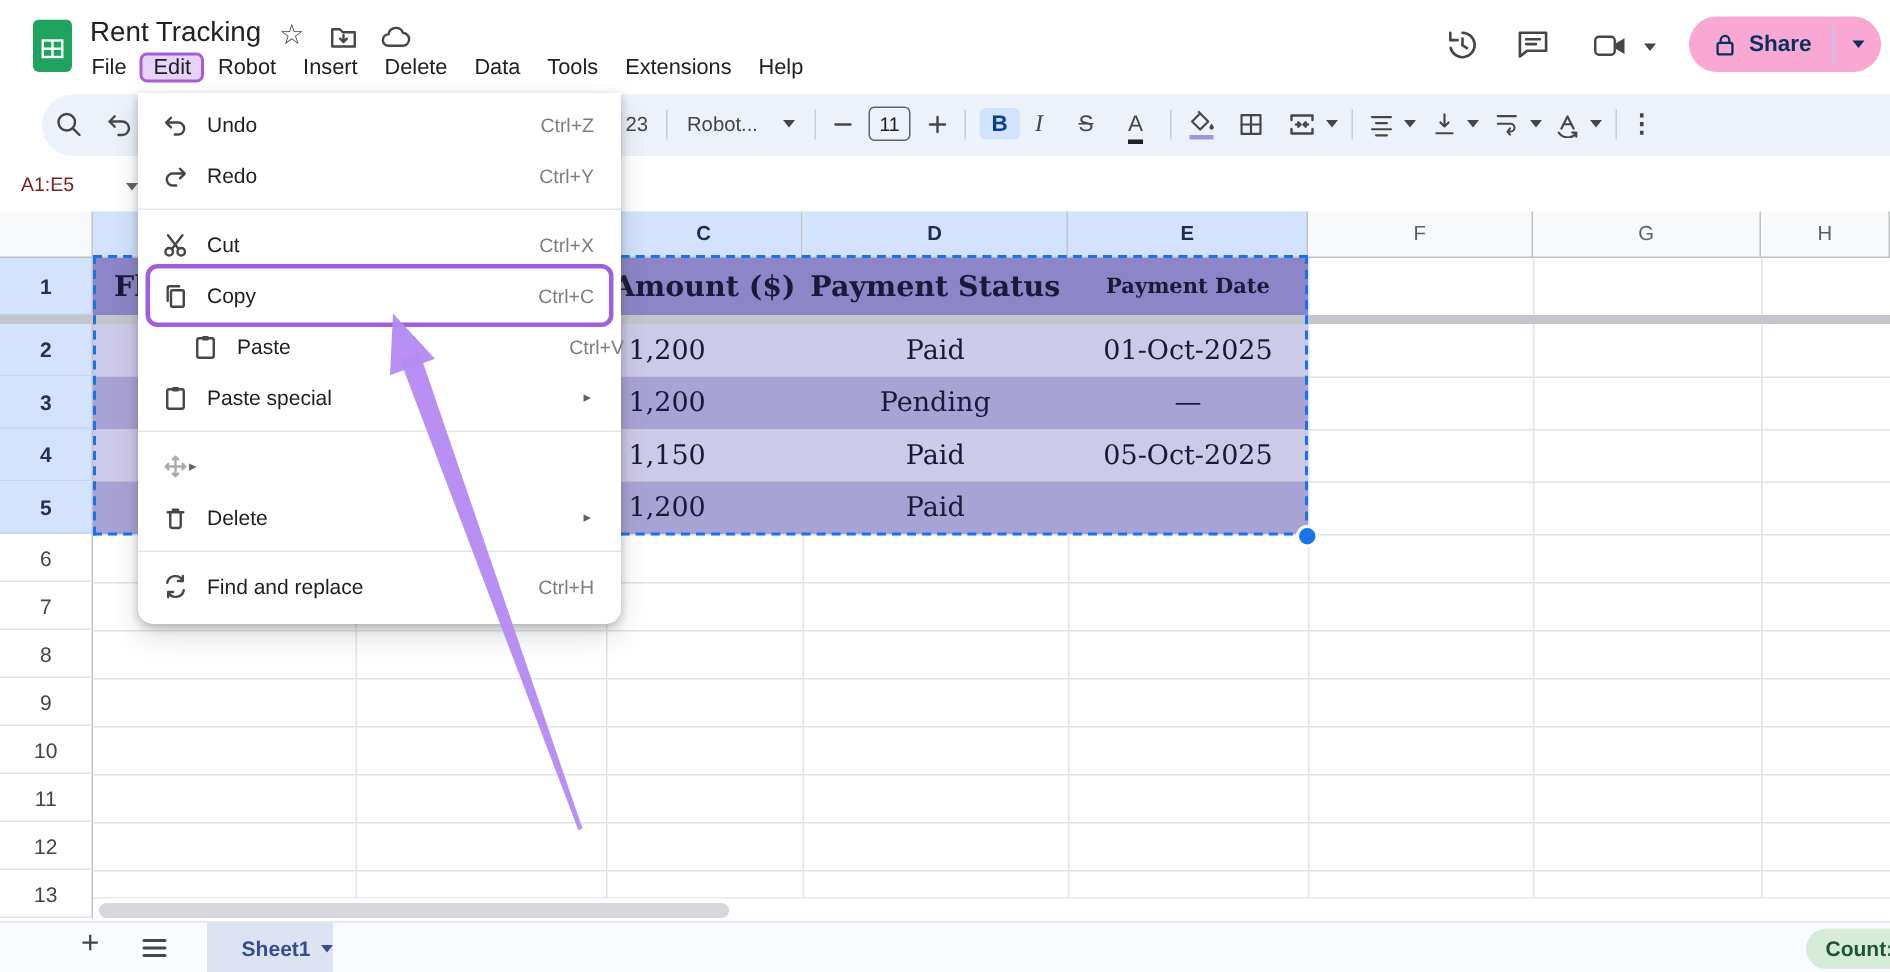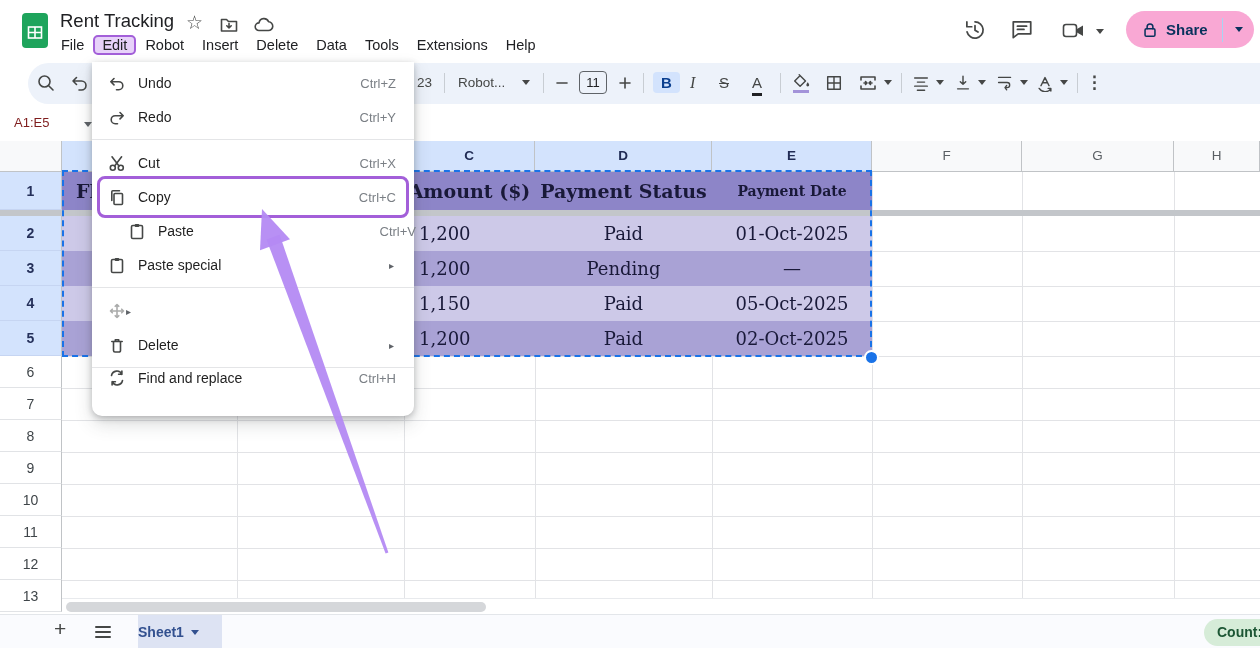--- a/index.html
+++ b/index.html
@@ -31,21 +31,21 @@
   
   #grid{position:absolute;left:0;top:141px;width:1260px;height:473px;background:#fff;}
   .colhead{position:absolute;top:0;height:31px;background:#f8f9fa;border-right:1px solid #c0c3c6;border-bottom:1px solid #c0c3c6;box-sizing:border-box;text-align:center;font-size:13.5px;color:#5a5f64;line-height:30px;}
   .colhead.sel{background:#d3e3fd;color:#212c55;font-weight:bold;}
   .rowhead{position:absolute;left:0;width:62px;background:#fff;border-right:1px solid #c0c3c6;border-bottom:1px solid #e1e3e6;box-sizing:border-box;text-align:center;font-size:14px;color:#3f4549;}
   .rowhead.sel{background:#d3e3fd;color:#25305a;font-weight:bold;border-bottom:1px solid #c6d5f2;}
   .gline{position:absolute;background:#e2e3e6;}
   .cellserif{position:absolute;font-family:"DejaVu Serif","Liberation Serif",serif;color:#191939;white-space:nowrap;overflow:hidden;}
   
   #bottombar{position:absolute;left:0;top:614px;width:1260px;height:34px;background:#fafbfe;border-top:1px solid #e3e6ea;}
-  #sheet-tab{position:absolute;left:138px;top:0;height:34px;width:84px;background:#dde3f3;display:flex;align-items:center;justify-content:flex-start;gap:7px;}
+  #sheet-tab{position:absolute;left:138px;top:0;height:34px;width:84px;background:#dde3f3;display:flex;align-items:center;justify-content:flex-end;gap:7px;}
   #sheet-tab .lbl{font-size:14px;font-weight:bold;color:#32508f;}
   #sheet-tab .tri{border-top-color:#32508f;}
   #count-badge{position:absolute;left:1204px;top:4px;height:27px;line-height:27px;padding:0 10px 0 13px;background:#d6ecd8;border-radius:14px 0 0 14px;font-size:14px;font-weight:600;color:#1c5634;white-space:nowrap;}
   
   #edit-menu{position:absolute;left:92px;top:62px;width:322px;height:354px;background:#fff;border-radius:0 0 10px 10px;box-shadow:0 2px 6px rgba(60,64,67,.3),0 8px 18px rgba(60,64,67,.18);z-index:40;}
   .mi{position:absolute;left:0;width:322px;height:34px;display:flex;align-items:center;}
   .mi .micon{width:18px;height:18px;margin-left:16px;flex:none;}
   .mi .mlabel{font-size:14px;color:#1f1f1f;margin-left:12px;flex:1;}
   .mi .mshort{font-size:13px;color:#7a7f85;margin-right:18px;}
   .mi .marrow{font-size:10px;color:#5f6368;margin-right:20px;}
@@ -254,21 +254,20 @@
       <div class="cellserif" style="left: 535px; top: 75px; width: 177px; height: 35px; line-height: 35px; font-size: 18px; font-weight: normal; text-align: center; padding-left: 0px; box-sizing: border-box;">Paid</div>
       <div class="cellserif" style="left: 712px; top: 75px; width: 160px; height: 35px; line-height: 35px; font-size: 18px; font-weight: normal; text-align: center; padding-left: 0px; box-sizing: border-box;">01-Oct-2025</div>
       <div class="cellserif" style="left: 404px; top: 110px; width: 131px; height: 35px; line-height: 35px; font-size: 18px; font-weight: normal; text-align: left; padding-left: 15px; box-sizing: border-box;">1,200</div>
       <div class="cellserif" style="left: 535px; top: 110px; width: 177px; height: 35px; line-height: 35px; font-size: 18px; font-weight: normal; text-align: center; padding-left: 0px; box-sizing: border-box;">Pending</div>
       <div class="cellserif" style="left: 712px; top: 110px; width: 160px; height: 35px; line-height: 35px; font-size: 18px; font-weight: normal; text-align: center; padding-left: 0px; box-sizing: border-box;">—</div>
       <div class="cellserif" style="left: 404px; top: 145px; width: 131px; height: 35px; line-height: 35px; font-size: 18px; font-weight: normal; text-align: left; padding-left: 15px; box-sizing: border-box;">1,150</div>
       <div class="cellserif" style="left: 535px; top: 145px; width: 177px; height: 35px; line-height: 35px; font-size: 18px; font-weight: normal; text-align: center; padding-left: 0px; box-sizing: border-box;">Paid</div>
       <div class="cellserif" style="left: 712px; top: 145px; width: 160px; height: 35px; line-height: 35px; font-size: 18px; font-weight: normal; text-align: center; padding-left: 0px; box-sizing: border-box;">05-Oct-2025</div>
       <div class="cellserif" style="left: 404px; top: 180px; width: 131px; height: 35px; line-height: 35px; font-size: 18px; font-weight: normal; text-align: left; padding-left: 15px; box-sizing: border-box;">1,200</div>
       <div class="cellserif" style="left: 535px; top: 180px; width: 177px; height: 35px; line-height: 35px; font-size: 18px; font-weight: normal; text-align: center; padding-left: 0px; box-sizing: border-box;">Paid</div>
-      <div class="cellserif" style="left: 712px; top: 180px; width: 160px; height: 35px; line-height: 35px; font-size: 18px; font-weight: normal; text-align: center; padding-left: 0px; box-sizing: border-box;">02-Oct-2025</div>
       <div class="colhead sel" style="left: 62px; width: 175px;"></div>
       <div class="colhead sel" style="left: 237px; width: 167px;"></div>
       <div class="colhead sel" style="left: 404px; width: 131px;">C</div>
       <div class="colhead sel" style="left: 535px; width: 177px;">D</div>
       <div class="colhead sel" style="left: 712px; width: 160px;">E</div>
       <div class="colhead" style="left: 872px; width: 150px;">F</div>
       <div class="colhead" style="left: 1022px; width: 152px;">G</div>
       <div class="colhead" style="left: 1174px; width: 86px;">H</div>
       <div class="colhead" style="left: 0px; width: 62px;"></div>
       <div class="rowhead sel" style="top: 31px; height: 38px; line-height: 38px;">1</div>
@@ -380,21 +379,21 @@
       <div class="mi" style="top: 266px;">
         <span class="micon">
           <svg class="ic" width="18" height="18" viewBox="0 0 18 18">
             <path d="M5.5 5.5 v9 a1.5 1.5 0 0 0 1.5 1.5 h4 a1.5 1.5 0 0 0 1.5 -1.5 v-9 M3.8 5.5 h10.4 M7.3 5.5 V3.8 h3.4 v1.7"></path>
           </svg>
         </span>
         <span class="mlabel">Delete</span>
         <span class="marrow">▸</span>
       </div>
       <div class="mdiv" style="top: 305px;"></div>
-      <div class="mi" style="top: 299px;">
+      <div class="mi" style="top: 312px;">
         <span class="micon">
           <svg class="ic" width="18" height="18" viewBox="0 0 18 18">
             <path d="M3.5 6.5 a5.5 5.5 0 0 1 10.4 -1.2 M14.5 11.5 a5.5 5.5 0 0 1 -10.4 1.2 M13.9 2 v3.3 h-3.3 M4.1 16 v-3.3 h3.3"></path>
           </svg>
         </span>
         <span class="mlabel">Find and replace</span>
         <span class="mshort">Ctrl+H</span>
       </div>
     </div>
 

